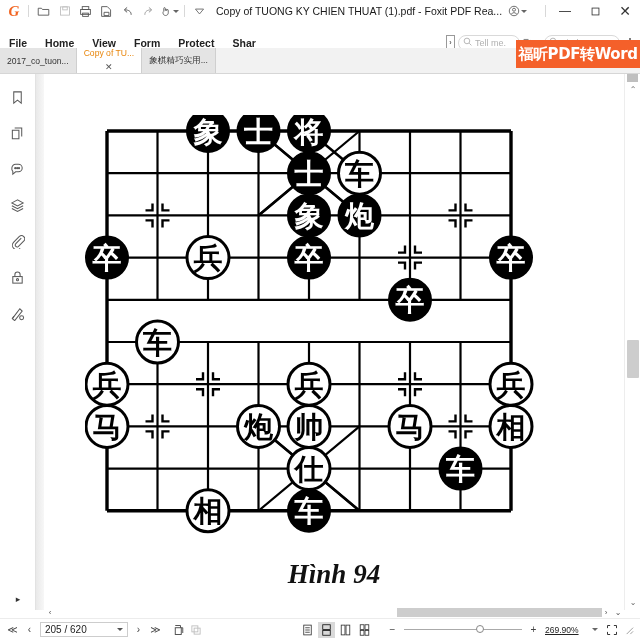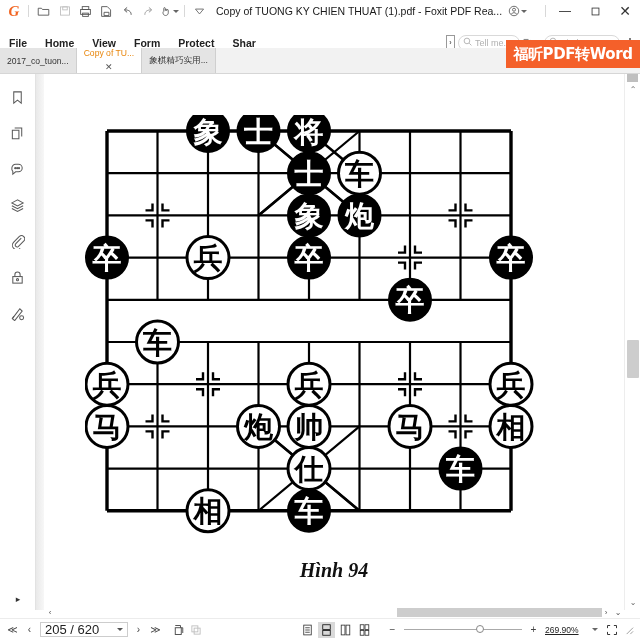--- a/index.html
+++ b/index.html
@@ -89,21 +89,21 @@
     font-size: 8.6px; color: #333; white-space: nowrap; gap: 4px;
     max-width: 86px; overflow: hidden;
   }
   .ftab.active { background: #ffffff; color: #e8860c; flex-direction: column; }
   .ftab .x { font-size: 9px; color: #555; }
   .tab-more {
     width: 22px; height: 25px; display: flex; align-items: center;
     justify-content: center; margin-left: auto; background: #f2f2f2;
   }
   #watermark {
-    position: absolute; top: 40px; right: 0; width: 134px; height: 28px;
+    position: absolute; top: 40px; right: 0; width: 124px; height: 28px;
     background: #f4602a; color: #ffffff;
     font-size: 15px; font-weight: bold;
     display: flex; align-items: center; justify-content: center;
     letter-spacing: -0.4px; z-index: 40;
     font-family: "DejaVu Sans", sans-serif;
   }
 
   
   #railwrap {
     position: absolute; top: 74px; left: 0; width: 36px; bottom: 30px;
@@ -132,21 +132,21 @@
   #page {
     position: absolute; top: 0; left: 0; right: 0; bottom: 0;
     background: #ffffff;
   }
   #board-area {
     position: absolute; left: 41px; top: 41px; width: 450px; height: 420px;
   }
   #caption {
     position: absolute; left: 0; right: 0; top: 485px;
     text-align: center; font-family: "Liberation Serif", serif;
-    font-style: italic; font-size: 20px; color: #111; font-weight: 600;
+    font-style: italic; font-size: 27px; color: #111; font-weight: 600;
   }
 
   
   #vscroll {
     position: absolute; top: 74px; right: 0; width: 16px; bottom: 30px;
     background: #ffffff; border-left: 1px solid #ededed;
   }
   #vscroll .sb-arrow {
     width: 16px; height: 15px; display: flex; align-items: center;
     justify-content: center; font-size: 8px; color: #666;
@@ -175,21 +175,21 @@
     background: #ffffff; display: flex; align-items: center;
     font-size: 9px; color: #333; border-top: 1px solid #ececec;
   }
   .sb-ico {
     width: 17px; height: 17px; display: flex; align-items: center;
     justify-content: center; color: #444; font-size: 10px;
   }
   #pagebox {
     height: 15px; border: 1px solid #cdcdcd; width: 88px; margin: 0 2px;
     display: flex; align-items: center; padding: 0 4px; background: #fff;
-    font-size: 13px; color: #222;
+    font-size: 10px; color: #222;
   }
   #pagebox .pcaret {
     margin-left: auto; width: 0; height: 0;
     border-left: 3px solid transparent; border-right: 3px solid transparent;
     border-top: 3px solid #555;
   }
   .viewmode {
     width: 17px; height: 16px; display: flex; align-items: center;
     justify-content: center; margin: 0 1px;
   }

